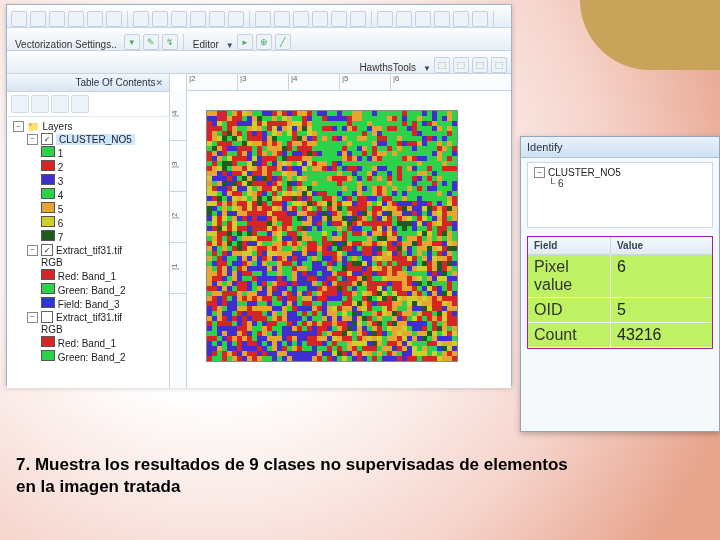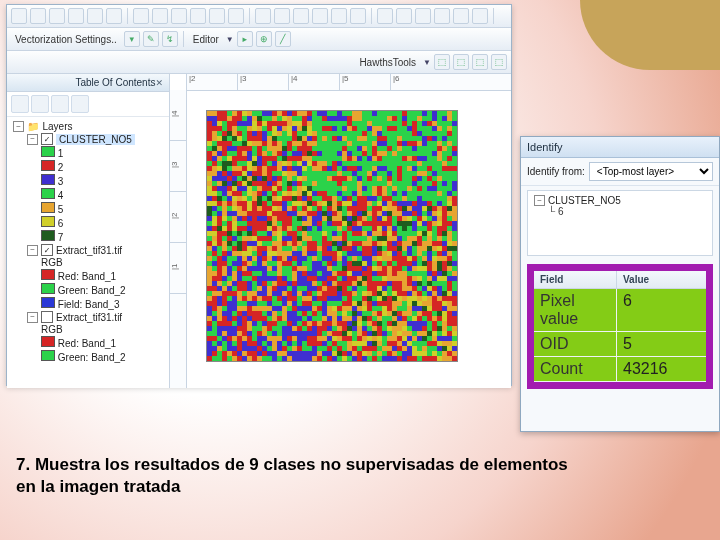--- a/index.html
+++ b/index.html
@@ -1,19 +1,19 @@
 <!DOCTYPE html>
 <html><head>
 <meta charset="utf-8">
 <style>
   body{margin:0;font-family:"Segoe UI",Tahoma,sans-serif;font-size:10px;color:#222;background:#fff;width:720px;height:540px;overflow:hidden;position:relative}
   .slide-bg{position:absolute;inset:0;background:radial-gradient(circle at 30% 40%,#fff 0%,#fff 30%,#f6d4cc 65%,#e8a68f 90%)}
   .accent{position:absolute;top:0;right:0;width:140px;height:70px;background:#c7a45a;border-bottom-left-radius:70px}
   .app{position:absolute;top:4px;left:6px;width:504px;height:380px;background:#f4f6fa;border:1px solid #9cb3c9;box-shadow:0 2px 6px rgba(0,0,0,.2)}
-  .tb{display:flex;align-items:center;height:22px;border-bottom:1px solid #c8d4e2;background:linear-gradient(#fdfefe,#e6edf5);padding:0 4px;gap:3px}
+  .tb{display:flex;align-items:flex-end;height:22px;border-bottom:1px solid #c8d4e2;background:linear-gradient(#fdfefe,#e6edf5);padding:0 4px;gap:3px}
   .tb .ico{width:16px;height:16px;background:#eef3f8;border:1px solid #c3d1e0;border-radius:2px;box-sizing:border-box;display:flex;align-items:center;justify-content:center;font-size:9px;color:#4a6}
   .tb .sep{width:1px;height:16px;background:#c8d4e2;margin:0 2px}
   .tb .txt{font-size:10px;color:#333;padding:0 4px}
   .tb .arrow{color:#446;font-size:8px}
   .body{display:flex;height:calc(100% - 66px)}
   .toc{width:162px;border-right:1px solid #c8d4e2;background:#fff;display:flex;flex-direction:column}
   .toc-hdr{background:linear-gradient(#f3f8fc,#d9e6f2);border-bottom:1px solid #c8d4e2;padding:3px 6px;font-size:10px;color:#234;display:flex;justify-content:flex-end;align-items:center}
   .toc-hdr .pin{font-size:9px;color:#567}
   .toc-tools{display:flex;gap:2px;padding:3px 4px;border-bottom:1px solid #e2e8ef}
   .toc-tools span{width:16px;height:16px;background:#eef3f8;border:1px solid #d0dcea;border-radius:2px}
@@ -31,21 +31,21 @@
   .ruler-v{position:absolute;top:16px;left:0;width:16px;bottom:0;background:#fafcfe;border-right:1px solid #c8d4e2;display:flex;flex-direction:column;font-size:8px;color:#666}
   .ruler-v span{height:48px;border-top:1px solid #c8d4e2;padding-top:2px;writing-mode:vertical-rl;transform:rotate(180deg);text-align:center}
   .canvas{position:absolute;top:36px;left:36px;width:250px;height:250px;border:1px solid #888}
   .canvas svg{width:100%;height:100%;display:block}
   .identify{position:absolute;top:136px;right:0;width:198px;height:294px;background:#f6f9fc;border:1px solid #8fa8c0;box-shadow:0 2px 6px rgba(0,0,0,.25)}
   .id-title{background:linear-gradient(#e8f1fb,#cfe0f1);border-bottom:1px solid #a9c0d8;padding:4px 6px;font-size:11px;color:#234;font-weight:normal}
   .id-row{display:flex;align-items:center;padding:4px 6px;gap:4px;border-bottom:1px solid #dbe4ee;font-size:10px}
   .id-row select,.id-row .fld{flex:1;border:1px solid #b6c7d9;background:#fff;padding:2px 3px;font-size:10px;font-family:inherit}
   .id-tree{background:#fff;border:1px solid #cbd7e4;margin:4px 6px;height:56px;padding:4px 6px;font-size:10px}
   .id-tree .lvl2{padding-left:14px;color:#333}
-  .id-tbl{margin:8px 6px;border:7px solid #a21caf;background:#84cc16}
+  .id-tbl{margin:8px 6px;border:1px solid #a21caf;background:#bef264}
   .id-tbl .hdr{display:flex;background:linear-gradient(#f3f8fc,#e3ebf4);border-bottom:1px solid #cbd7e4}
   .id-tbl .hdr div{padding:3px 6px;font-size:10px;color:#345;font-weight:bold}
   .id-tbl .hdr div:first-child{width:70px;border-right:1px solid #cbd7e4}
   .id-tbl .row{display:flex;border-bottom:1px solid #eef2f7}
   .id-tbl .row div{padding:3px 6px;font-size:16px}
   .id-tbl .row div:first-child{width:70px;border-right:1px solid #eef2f7;color:#333}
   .caption{position:absolute;left:16px;bottom:42px;font-size:17px;font-weight:bold;color:#000;font-family:Arial,sans-serif;max-width:560px;line-height:1.3}
 </style>
 </head>
 <body>
@@ -2692,24 +2692,20 @@
             <rect x="48" y="49" width="1" height="1" fill="#e7a531"></rect>
             <rect x="49" y="49" width="1" height="1" fill="#d52525"></rect>
           </svg>
       </div>
     </div>
   </div>
 </div>
 
 <div class="identify">
   <div class="id-title">Identify</div>
-  <div class="id-row">
-    <span>Identify from:</span>
-    <select><option id="id-from-opt">&lt;Top-most layer&gt;</option></select>
-  </div>
   <div class="id-tree">
     <div class="node">
         <span class="tw">−</span>
         <span>CLUSTER_NO5</span>
       </div>
     <div class="lvl2">└ <span>6</span></div>
   </div>
   <div class="id-tbl">
     <div class="hdr">
         <div>Field</div>

